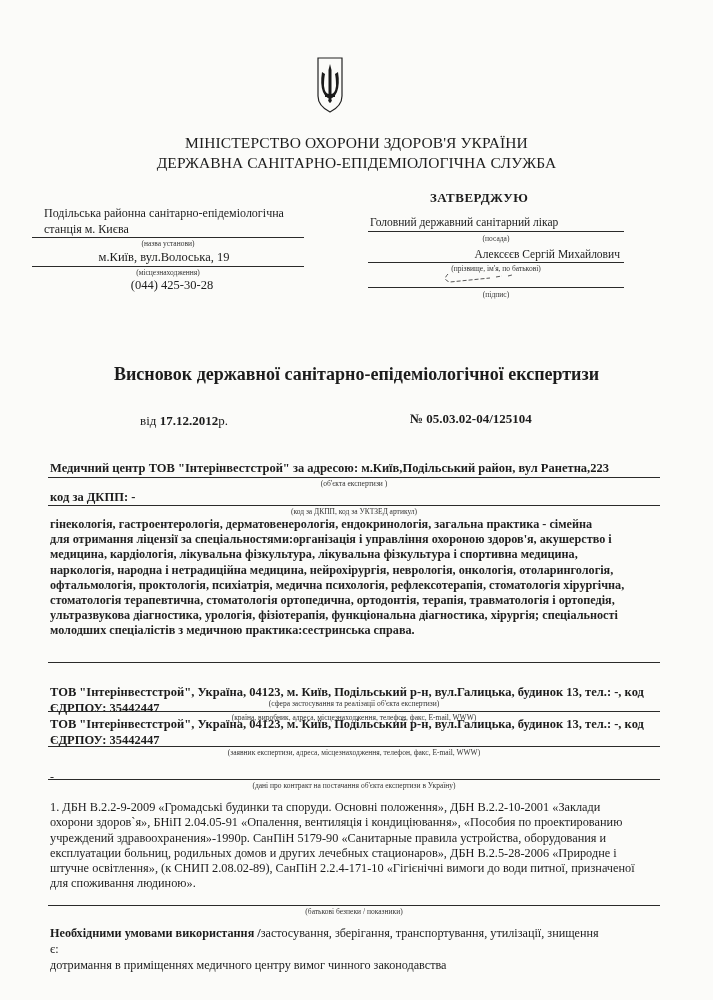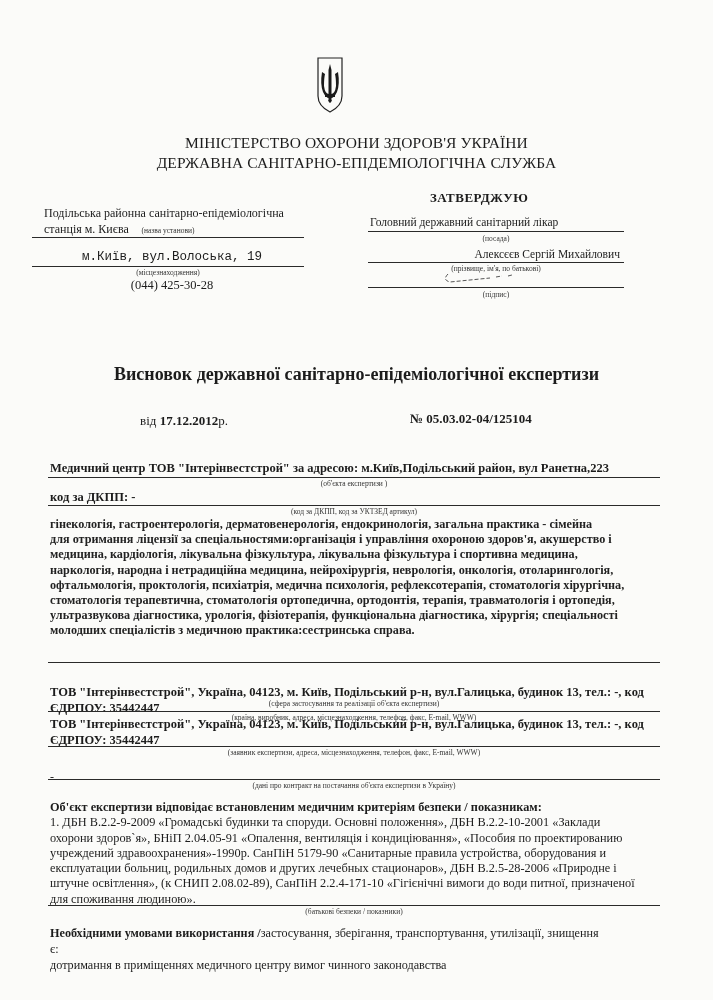--- a/index.html
+++ b/index.html
@@ -12,21 +12,21 @@
   .abs { position:absolute; }
   .rule { position:absolute; height:0; border-top:1.3px solid #2a2a2a; }
   .cap { position:absolute; font-size:7.5px; color:#333; text-align:center; white-space:nowrap; }
   .b { font-weight:bold; }
 
   #emblem { left:316px; top:56px; width:28px; height:58px; }
   #ministry { left:0; width:713px; top:133px; font-size:15.5px; line-height:20px; letter-spacing:0.1px; }
   #ministry div { text-align:center; }
 
   #inst-name { left:44px; width:256px; top:205px; font-size:12px; line-height:16px; text-align:left; }
-  #inst-addr { left:44px; width:256px; top:250px; font-size:12.5px; text-align:center;font-family:Liberation Mono, monospace; }
+  #inst-addr { left:36px; width:256px; top:250px; font-size:12.5px; text-align:center; }
   #inst-phone { left:44px; width:256px; top:278px; font-size:12.5px; text-align:center; }
 
   #approve { left:430px; top:190px; font-size:13px; font-weight:bold; letter-spacing:0.5px; }
   #position { left:370px; width:250px; top:216px; font-size:11.5px; }
   #fullname { left:370px; width:250px; top:248px; font-size:11.5px; text-align:right; }
   #sign-scribble { left:440px; top:270px; width:90px; height:16px; }
 
   #title { left:0; width:713px; top:364px; font-size:18px; font-weight:bold; text-align:center; }
   #date { left:140px; top:413px; font-size:13px; }
   #number { left:410px; top:411px; font-size:13px; font-weight:bold; }
@@ -65,21 +65,21 @@
 <div id="ministry" class="abs">
   <div>МІНІСТЕРСТВО ОХОРОНИ ЗДОРОВ'Я УКРАЇНИ</div>
   <div>ДЕРЖАВНА САНІТАРНО-ЕПІДЕМІОЛОГІЧНА СЛУЖБА</div>
 </div>
 
 <div id="inst-name" class="abs">
   <div>Подільська районна санітарно-епідеміологічна</div>
   <div>станція м. Києва</div>
 </div>
 <div class="rule" style="left:32px; width:272px; top:237px;"></div>
-<div class="cap" style="left:32px; width:272px; top:226px;">(назва установи)</div>
+<div class="cap" style="left:32px; width:272px; top:239px;">(назва установи)</div>
 <div id="inst-addr" class="abs">м.Київ, вул.Волоська,  19</div>
 <div class="rule" style="left:32px; width:272px; top:266px;"></div>
 <div class="cap" style="left:32px; width:272px; top:268px;">(місцезнаходження)</div>
 <div id="inst-phone" class="abs">(044) 425-30-28</div>
 
 <div id="approve" class="abs">ЗАТВЕРДЖУЮ</div>
 <div id="position" class="abs">Головний державний санітарний лікар</div>
 <div class="rule" style="left:368px; width:256px; top:231px;"></div>
 <div class="cap" style="left:368px; width:256px; top:234px;text-align:center;">(посада)</div>
 <div id="fullname" class="abs">Алексєєв Сергій Михайлович</div>
@@ -130,21 +130,20 @@
   <p>ЄДРПОУ: 35442447</p>
 </div>
 <div class="rule" style="left:48px; width:612px; top:746px;"></div>
 <div class="cap" style="left:48px; width:612px; top:748px;">(заявник експертизи, адреса,  місцезнаходження,  телефон, факс, E-mail, WWW)</div>
 
 <div id="contract" class="abs">-</div>
 <div class="rule" style="left:48px; width:612px; top:779px;"></div>
 <div class="cap" style="left:48px; width:612px; top:781px;">(дані про контракт на постачання об'єкта експертизи в Україну)</div>
 
 <div id="criteria" class="abs">
-  <p class="head">Об'єкт експертизи  відповідає  встановленим  медичним критеріям безпеки / показникам:</p>
   <p>1. ДБН В.2.2-9-2009 «Громадські будинки та споруди. Основні положення», ДБН В.2.2-10-2001  «Заклади</p>
   <p>охорони здоров`я»,  БНіП 2.04.05-91 «Опалення, вентиляція і кондиціювання», «Пособия по проектированию</p>
   <p>учреждений здравоохранения»-1990р. СанПіН 5179-90 «Санитарные правила устройства, оборудования и</p>
   <p>експлуатации больниц, родильных домов и других лечебных стационаров»,  ДБН В.2.5-28-2006 «Природне і</p>
   <p>штучне освітлення», (к СНИП 2.08.02-89),  СанПіН 2.2.4-171-10 «Гігієнічні вимоги до води питної, призначеної</p>
   <p>для споживання людиною».</p>
 </div>
 <div class="rule" style="left:48px; width:612px; top:905px;"></div>
 <div class="cap" style="left:48px; width:612px; top:907px;">(батькові безпеки / показники)</div>
 

